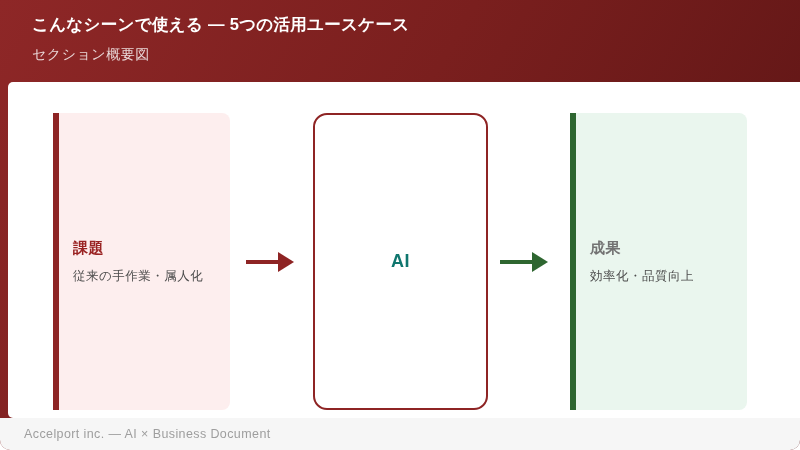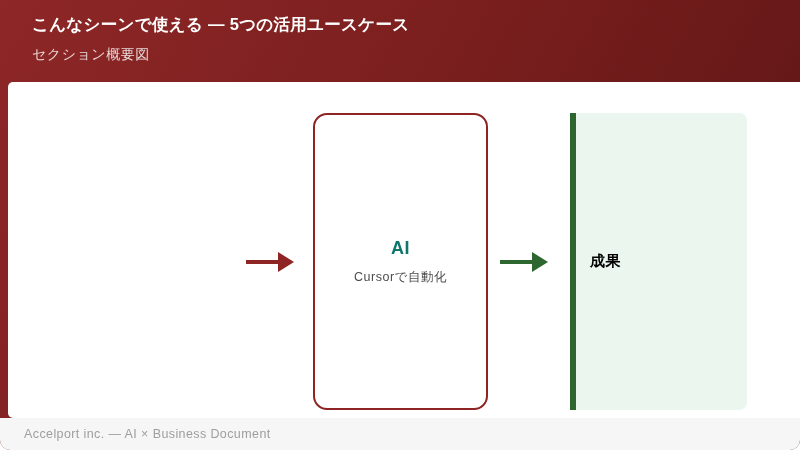--- a/index.html
+++ b/index.html
@@ -82,21 +82,21 @@
     border-left: 6px solid #2e6630;
     border-radius: 0 8px 8px 0;
     padding-left: 14px;
   }
   .card-title {
     font-size: 15px;
     font-weight: bold;
     letter-spacing: 0.5px;
   }
   .card-problem .card-title { color: #9a2323; }
-  .card-result  .card-title { color: #000000; }
+  .card-result  .card-title { color: #737373; }
   .card-ai .card-title {
     color: #0f766e;
     font-size: 18px;
     letter-spacing: 0.5px;
   }
   .card-subtitle {
     margin-top: 10px;
     font-size: 12.5px;
     color: #4d4d4d;
     letter-spacing: 0.5px;
@@ -152,38 +152,42 @@
 
 <div class="page">
 
   <div class="header">
     <div class="header-title">こんなシーンで使える — 5つの活用ユースケース</div>
     <div class="header-subtitle">セクション概要図</div>
   </div>
 
   <div class="panel">
 
+    <div class="card card-problem">
+      <div class="card-title">課題</div>
+      <div class="card-subtitle">従来の手作業・属人化</div>
+    </div>
 
     <div class="arrow arrow-red">
       <div class="arrow-shaft"></div>
       <div class="arrow-head"></div>
     </div>
 
     <div class="card card-ai">
       <div class="card-title">AI</div>
-      <div class="card-subtitle">Cursorで自動化</div>
     </div>
 
     <div class="arrow arrow-green">
       <div class="arrow-shaft"></div>
       <div class="arrow-head"></div>
     </div>
 
     <div class="card card-result">
       <div class="card-title">成果</div>
+      <div class="card-subtitle">効率化・品質向上</div>
     </div>
 
   </div>
 
   <div class="footer">
     <div class="footer-text">Accelport inc. — AI × Business Document</div>
   </div>
 
 </div>
 

